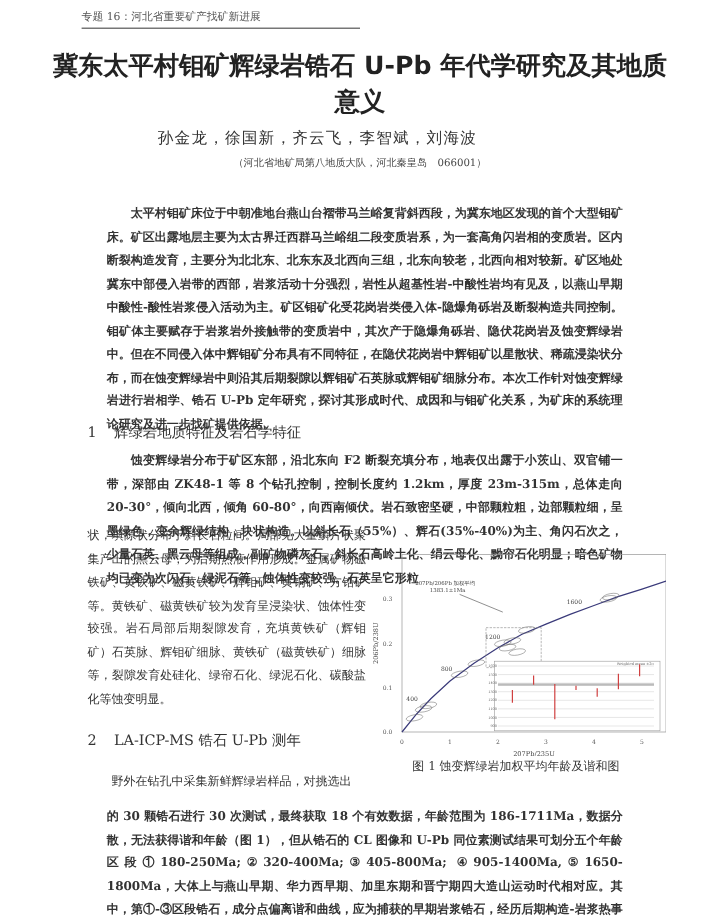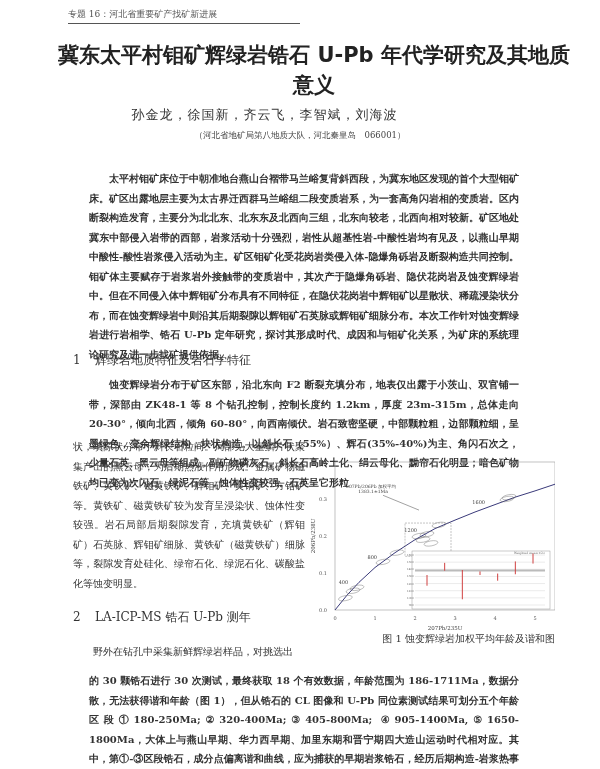--- a/index.html
+++ b/index.html
@@ -1,31 +1,31 @@
 <!DOCTYPE html>
 <html><head>
 <meta charset="utf-8">
 <style>
   html, body { margin: 0; padding: 0; background: #fff; }
   body { width: 600px; height: 769px; position: relative; overflow: hidden;
          font-family: "DejaVu Serif", "Liberation Serif", serif; color: #222; }
   .header { position: absolute; left: 68px; top: 8px; width: 232px; font-size: 9px; color: #555;
             border-bottom: 1px solid #555; padding-bottom: 2px; }
   .title { position: absolute; left: 40px; width: 520px; top: 40px; text-align: center;
-           font-family: "DejaVu Sans", sans-serif; font-weight: bold; font-size: 21px; line-height: 30px; color: #222; margin-left: 14px; }
+           font-family: "DejaVu Sans", sans-serif; font-weight: bold; font-size: 21px; line-height: 30px; color: #222; }
   .authors { position: absolute; left: 0; width: 529px; top: 106px; text-align: center; font-size: 13px; letter-spacing: 1px; color: #333; }
   .affil { position: absolute; left: 0; width: 600px; top: 130px; text-align: center; font-size: 8.5px; color: #444; }
   .para { position: absolute; left: 73px; width: 462px; font-size: 10px; line-height: 19.5px; text-align: justify; color: #333; }
   .para p { margin: 16px; text-indent: 2em; font-weight: bold; }
   .sec { position: absolute; left: 73px; font-size: 12px; color: #333; font-family: "DejaVu Serif", serif; }
   .sec .num { display: inline-block; width: 22px; }
   .narrow { position: absolute; left: 73px; width: 232px; font-size: 10px; line-height: 19.5px; text-align: justify; color: #333; }
   .narrow p { margin: 0; }
   .figure { position: absolute; left: 305px; top: 455px; width: 250px; height: 165px; }
-  .caption { position: absolute; left: 305px; top: 632px; width: 250px; text-align: right; font-size: 10px; color: #333; }
+  .caption { position: absolute; left: 305px; top: 632px; width: 250px; text-align: center; font-size: 10px; color: #333; }
   svg text { font-family: "DejaVu Serif", serif; }
 </style>
 </head>
 <body>
 
 <div class="header">专题 16：河北省重要矿产找矿新进展</div>
 
 <div class="title">冀东太平村钼矿辉绿岩锆石 U-Pb 年代学研究及其地质意义</div>
 <div class="authors">孙金龙，徐国新，齐云飞，李智斌，刘海波</div>
 <div class="affil">（河北省地矿局第八地质大队，河北秦皇岛　066001）</div>

